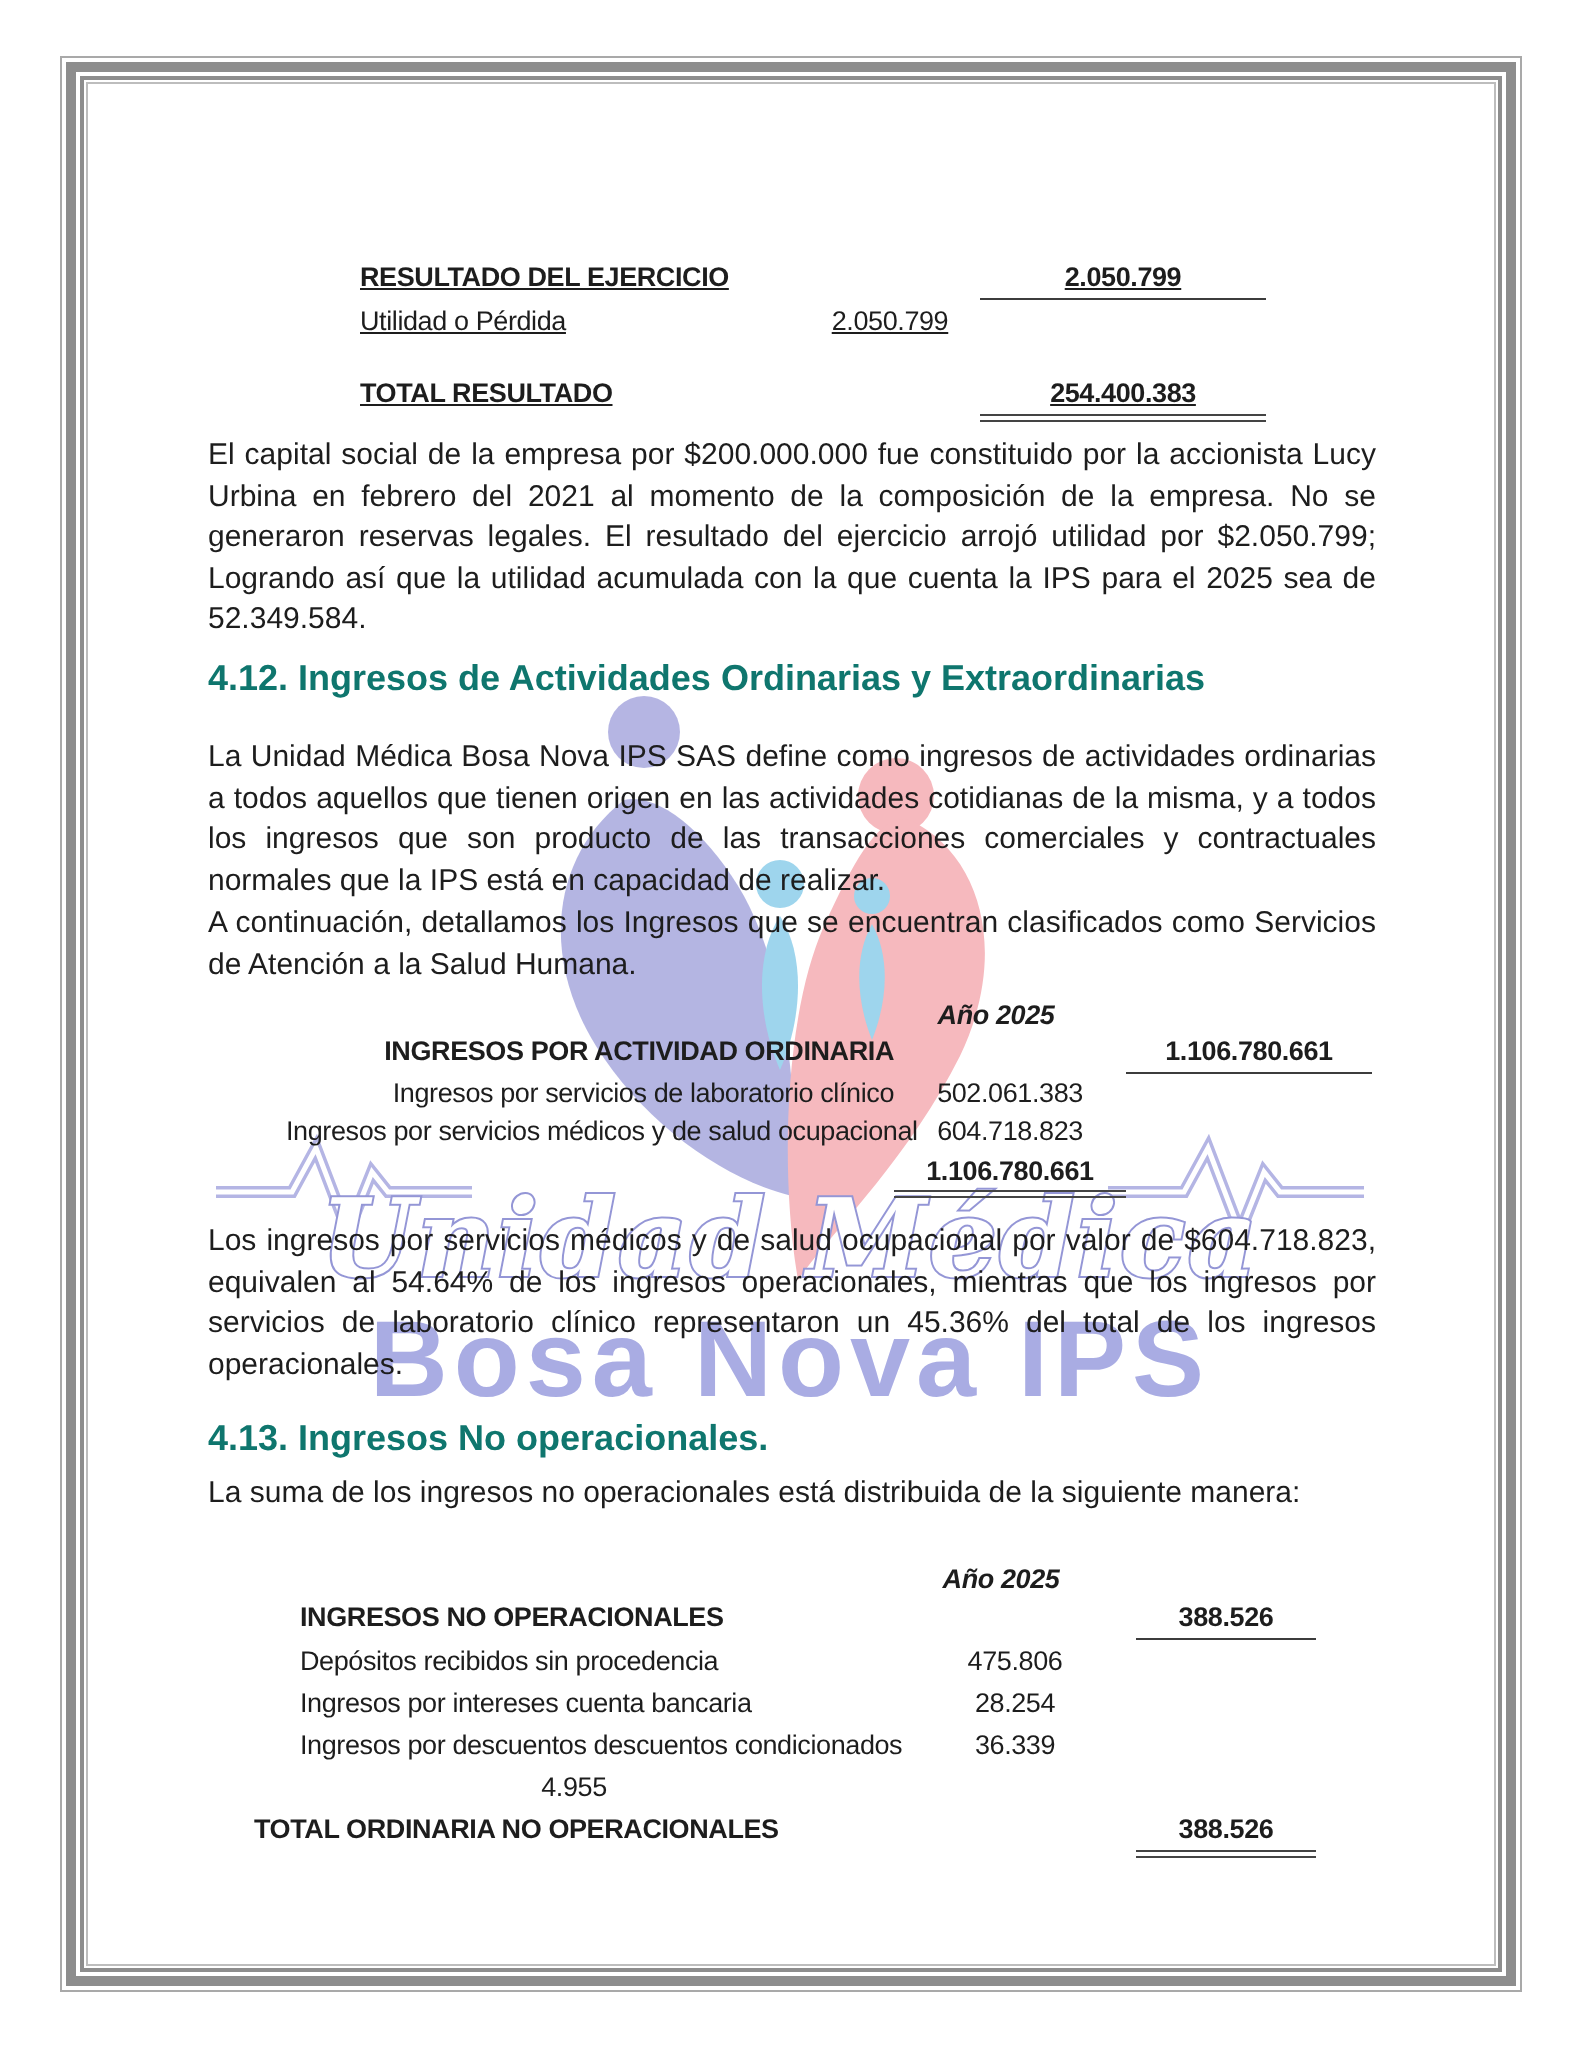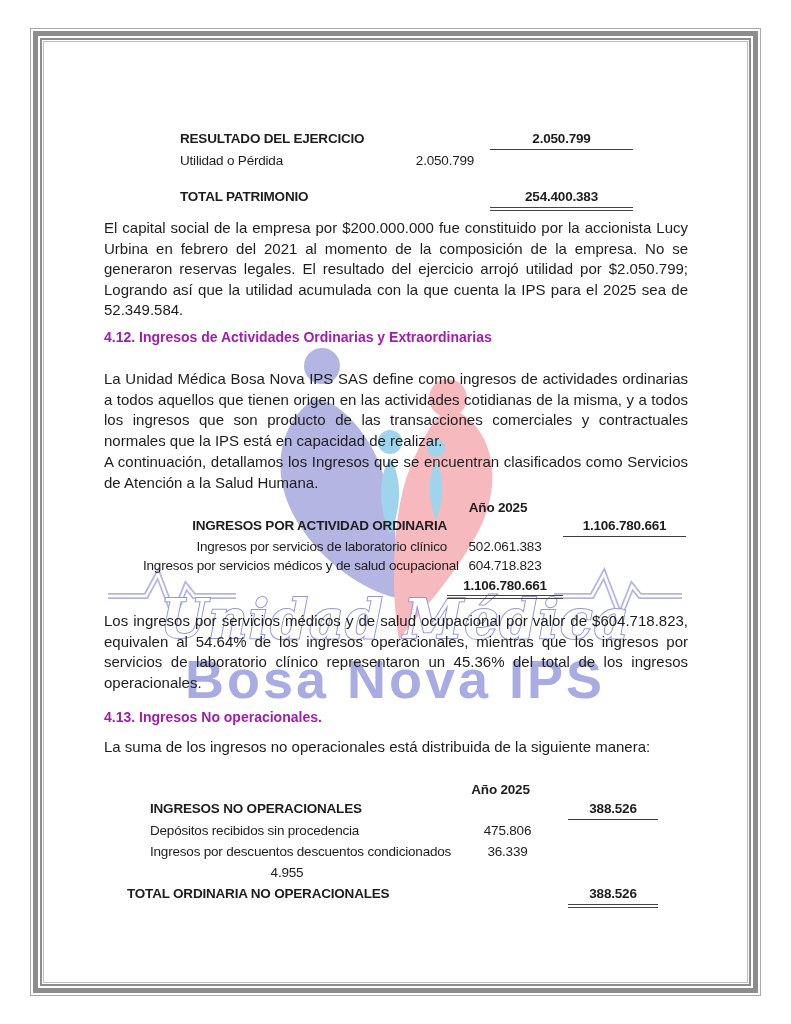--- a/index.html
+++ b/index.html
@@ -7,36 +7,36 @@
         font-family:"Liberation Sans",sans-serif;color:#1d1d1d;}
   
   .frame1{position:absolute;left:30px;top:28px;right:30px;bottom:28px;
           border:1px solid #a9a9a9;padding:2px;box-sizing:border-box;}
   .frame2{height:100%;border:5px solid #8d8d8d;padding:2px;box-sizing:border-box;}
   .frame3{height:100%;border:2px solid #8d8d8d;padding:1px;box-sizing:border-box;}
   .frame4{height:100%;border:1px solid #bdbdbd;box-sizing:border-box;}
 
   .abs{position:absolute;z-index:2;}
   .para{width:584px;left:104px;font-size:15px;line-height:20.5px;text-align:justify;}
-  .heading{left:104px;font-size:14px;font-weight:bold;color:#a21caf;}
+  .heading{left:104px;font-size:18px;font-weight:bold;color:#0f766e;}
 
   
   .ftable{font-size:13.5px;letter-spacing:-0.2px;}
   .trow{display:grid;}
-  .t1 .trow{grid-template-columns:220px 90px 143px;line-height:21px;}
+  .t1 .trow{grid-template-columns:220px 90px 143px;line-height:21px;text-decoration:underline;}
   .t2 .trow{grid-template-columns:344px 116px 123px;line-height:19.5px;}
   .t3 .trow{grid-template-columns:320px 121px 90px;line-height:21px;}
   .lbl{text-align:left;white-space:nowrap;}
   .mid,.rgt{text-align:center;white-space:nowrap;}
   .b{font-weight:bold;}
   .ind2{padding-left:40px;text-align:right;}
   .ind3{padding-left:23px;}
   .u1{border-bottom:1.5px solid #3c3c3c;}
   .u2{border-bottom:4px double #444444;}
-  .yearrow .mid{font-weight:bold;padding-right:14px;line-height:17px;}
+  .yearrow .mid{font-weight:bold;padding-right:14px;line-height:17px;font-style:italic;}
   .gap{height:15px;}
 
   
   #wm{position:absolute;left:100px;top:344px;z-index:0;}
 </style>
 </head>
 <body>
 
 <div id="page">
 
@@ -77,21 +77,21 @@
       <span class="mid"></span>
       <span class="rgt b u1">2.050.799</span>
     </div>
     <div class="trow">
       <span class="lbl">Utilidad o Pérdida</span>
       <span class="mid">2.050.799</span>
       <span class="rgt"></span>
     </div>
     <div class="gap"></div>
     <div class="trow">
-      <span class="lbl b">TOTAL PATRIMONIO</span>
+      <span class="lbl b">TOTAL RESULTADO</span>
       <span class="mid"></span>
       <span class="rgt b u2">254.400.383</span>
     </div>
   </div>
 
   <div class="abs para" style="top:218px;">El capital social de la empresa por $200.000.000 fue constituido por la accionista Lucy Urbina en febrero del 2021 al momento de la composición de la empresa. No se generaron reservas legales. El resultado del ejercicio arrojó utilidad por $2.050.799; Logrando así que la utilidad acumulada con la que cuenta la IPS para el 2025 sea de 52.349.584.</div>
 
   <div class="abs heading" style="top:329px;">4.12. Ingresos de Actividades Ordinarias y Extraordinarias</div>
 
   <div class="abs para" style="top:369px;">La Unidad Médica Bosa Nova IPS SAS define como ingresos de actividades ordinarias a todos aquellos que tienen origen en las actividades cotidianas de la misma, y a todos los ingresos que son producto de las transacciones comerciales y contractuales normales que la IPS está en capacidad de realizar.</div>
@@ -141,20 +141,25 @@
       <span class="lbl b ind3">INGRESOS NO OPERACIONALES</span>
       <span class="mid"></span>
       <span class="rgt b u1">388.526</span>
     </div>
     <div class="trow">
       <span class="lbl ind3">Depósitos recibidos sin procedencia</span>
       <span class="mid">475.806</span>
       <span class="rgt"></span>
     </div>
     <div class="trow">
+      <span class="lbl ind3">Ingresos por intereses cuenta bancaria</span>
+      <span class="mid">28.254</span>
+      <span class="rgt"></span>
+    </div>
+    <div class="trow">
       <span class="lbl ind3">Ingresos por descuentos descuentos condicionados</span>
       <span class="mid">36.339</span>
       <span class="rgt"></span>
     </div>
     <div class="trow">
       <span class="mid">4.955</span>
       <span class="rgt"></span>
     </div>
     <div class="trow">
       <span class="lbl b">TOTAL ORDINARIA NO OPERACIONALES</span>

